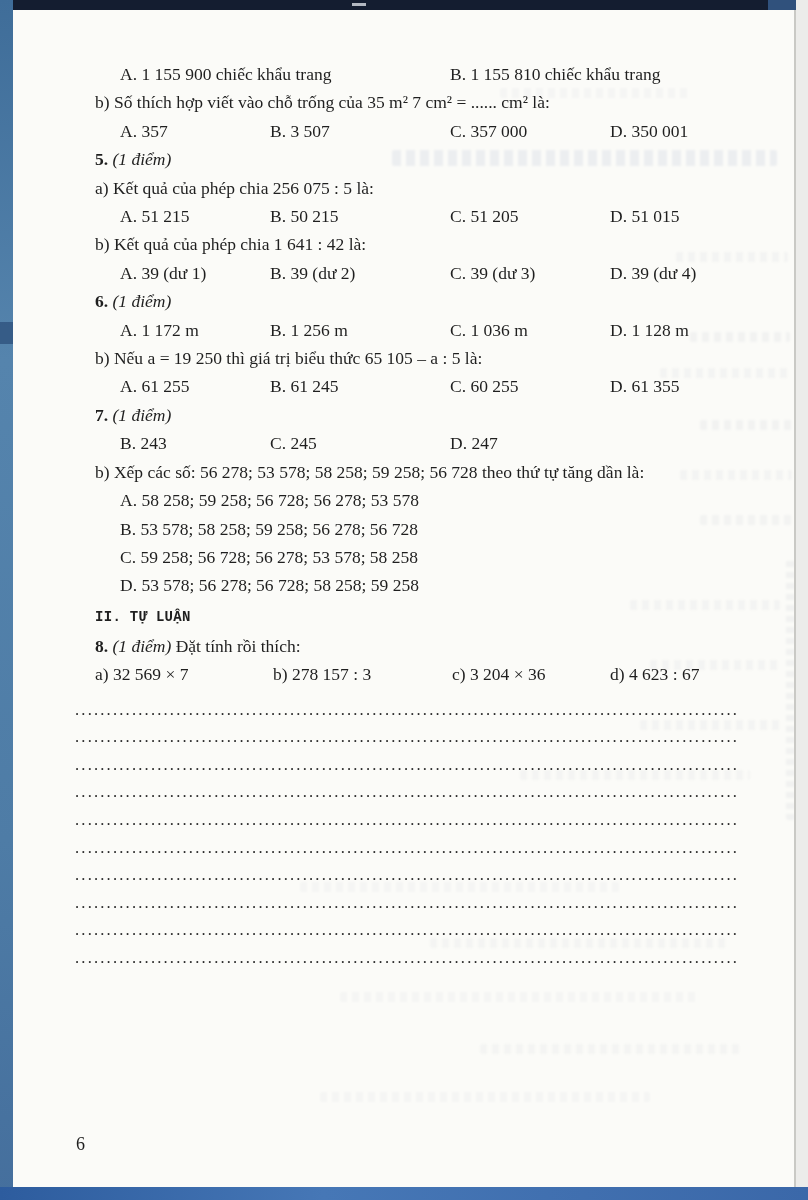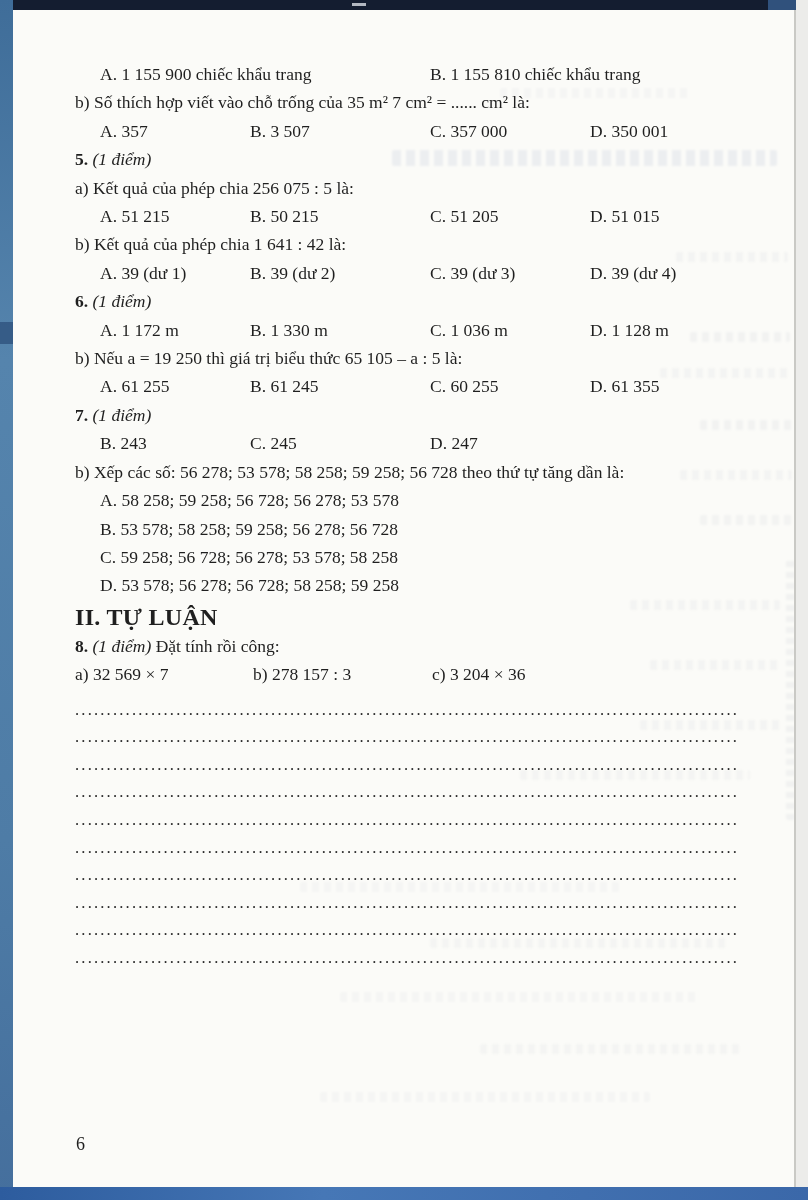--- a/index.html
+++ b/index.html
@@ -29,30 +29,30 @@
     background:repeating-linear-gradient(90deg, rgba(115,125,150,.55) 0 7px, rgba(115,125,150,0) 7px 12px);
     opacity:.11; filter:blur(1px);
   }
   .ghost.v {
     background:repeating-linear-gradient(0deg, rgba(115,125,150,.55) 0 6px, rgba(115,125,150,0) 6px 11px);
   }
 
   
   .content { position:absolute; left:75px; top:60px; width:664px; z-index:2;
              font-size:17.5px; line-height:28.4px; }
-  .row  { white-space:nowrap; }
+  .row  { white-space:nowrap;margin-left:20px; }
   .opts2 { display:grid; grid-template-columns:330px auto; padding-left:25px; }
   .opts4 { display:grid; grid-template-columns:150px 180px 160px auto; padding-left:25px; }
   .optsq8 { display:grid; grid-template-columns:178px 179px 158px auto; }
   .indent { padding-left:25px; }
   .qnum { font-weight:bold; }
   .qpts { font-style:italic; }
   .para { padding-left:25px; text-indent:-25px; text-align:justify; white-space:normal; }
-  .heading2 { font-family:Liberation Serif, serif; font-weight:bold;
-              font-size:24px; letter-spacing:.3px; line-height:30px; margin-top:2px; }
+  .heading2 { font-family:Liberation Mono, monospace; font-weight:bold;
+              font-size:14px; letter-spacing:.3px; line-height:30px; margin-top:2px; }
   .dots-wrap { margin-top:7px; }
   .dotline { white-space:nowrap; overflow:hidden; width:664px; line-height:27.6px;
              letter-spacing:2.2px; font-size:16.5px; color:#2b2b2b; }
   .pagenum { position:absolute; left:76px; top:1134px; font-size:18px; z-index:2; }
 </style>
 </head>
 <body>
 
 <div class="ghost" style="left:500px;top:88px;width:190px;opacity:.08;"></div>
 <div class="ghost" style="left:392px;top:150px;width:385px;height:16px;opacity:.15;background:repeating-linear-gradient(90deg, rgba(90,110,160,.6) 0 9px, rgba(90,110,160,0) 9px 14px);"></div>
@@ -105,21 +105,21 @@
     <span>C. 39 (dư 3)</span>
     <span>D. 39 (dư 4)</span>
   </div>
 
   <div class="row">
     <span class="qnum">6.</span>
     <span class="qpts">(1 điểm)</span>
   </div>
   <div class="row opts4">
     <span>A. 1 172 m</span>
-    <span>B. 1 330 m</span>
+    <span>B. 1 256 m</span>
     <span>C. 1 036 m</span>
     <span>D. 1 128 m</span>
   </div>
   <div class="row">b) Nếu a = 19 250 thì giá trị biểu thức 65 105 – a : 5 là:</div>
   <div class="row opts4">
     <span>A. 61 255</span>
     <span>B. 61 245</span>
     <span>C. 60 255</span>
     <span>D. 61 355</span>
   </div>
@@ -136,26 +136,27 @@
   <div class="row">b) Xếp các số: 56 278; 53 578; 58 258; 59 258; 56 728 theo thứ tự tăng dần là:</div>
   <div class="row indent">A. 58 258; 59 258; 56 728; 56 278; 53 578</div>
   <div class="row indent">B. 53 578; 58 258; 59 258; 56 278; 56 728</div>
   <div class="row indent">C. 59 258; 56 728; 56 278; 53 578; 58 258</div>
   <div class="row indent">D. 53 578; 56 278; 56 728; 58 258; 59 258</div>
 
   <div class="row heading2">II. TỰ LUẬN</div>
   <div class="row">
     <span class="qnum">8.</span>
     <span class="qpts">(1 điểm)</span>
-    <span>Đặt tính rồi công:</span>
+    <span>Đặt tính rồi thích:</span>
   </div>
   <div class="row optsq8">
     <span>a) 32 569 × 7</span>
     <span>b) 278 157 : 3</span>
     <span>c) 3 204 × 36</span>
+    <span>d) 4 623 : 67</span>
   </div>
 
   <div class="dots-wrap">
     <div class="dotline">........................................................................................................................................................................................................</div>
     <div class="dotline">........................................................................................................................................................................................................</div>
     <div class="dotline">........................................................................................................................................................................................................</div>
     <div class="dotline">........................................................................................................................................................................................................</div>
     <div class="dotline">........................................................................................................................................................................................................</div>
     <div class="dotline">........................................................................................................................................................................................................</div>
     <div class="dotline">........................................................................................................................................................................................................</div>

